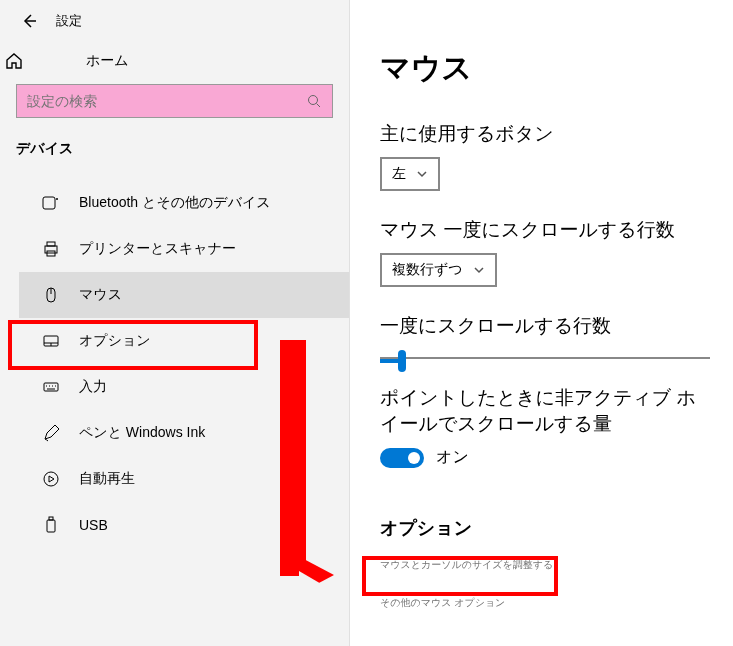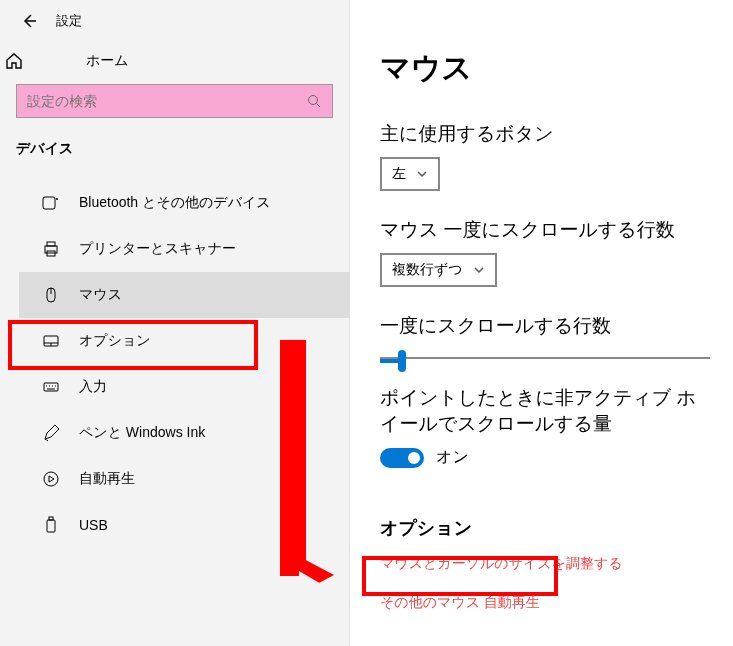--- a/index.html
+++ b/index.html
@@ -24,21 +24,21 @@
   .main .section-label { font-size: 19px; margin-bottom: 10px; }
   .dropdown { display: inline-flex; align-items: center; border: 2px solid #888; padding: 6px 10px; font-size: 14px; margin-bottom: 26px; }
   .dropdown .chev { margin-left: 10px; }
   .slider-track { width: 330px; height: 2px; background: #888; position: relative; margin: 18px 0 26px 0; }
   .slider-thumb { position: absolute; left: 18px; top: -7px; width: 8px; height: 22px; background: #0078d4; border-radius: 4px; }
   .slider-thumb::before { content:""; position:absolute; left:-18px; top:9px; height:4px; width:18px; background:#0078d4; }
   .toggle-row { display: flex; align-items: center; margin-bottom: 48px; }
   .toggle { width: 44px; height: 20px; background: #0078d4; border-radius: 10px; position: relative; margin-right: 12px; }
   .toggle-knob { width: 12px; height: 12px; background: #fff; border-radius: 50%; position: absolute; right: 4px; top: 4px; }
   .related-heading { font-size: 18px; font-weight: 600; margin-bottom: 14px; }
-  .link { color: #ef4444; font-size: 14px; margin-bottom: 20px; cursor: pointer; display: inline-block; }
+  .link { color: #737373; font-size: 10px; margin-bottom: 20px; cursor: pointer; display: inline-block; }
   svg { display: block; }
   
   .ann-box { position: absolute; border: 4px solid #ff0000; pointer-events: none; }
   .ann-mouse { left: 8px; top: 320px; width: 250px; height: 50px; }
   .ann-extra { left: 362px; top: 556px; width: 196px; height: 40px; }
   .ann-line { position: absolute; background: #ff0000; pointer-events: none; }
   .ann-vert { left: 280px; top: 340px; width: 26px; height: 236px; }
   .ann-arrow { position: absolute; left: 300px; top: 557px; width: 0; height: 0; border-top: 18px solid transparent; border-bottom: 18px solid transparent; border-left: 34px solid #ff0000; pointer-events:none; }
   .ann-arrow::after { content:""; position:absolute; left:-34px; top:-4px; width:0;height:0; border-top:14px solid transparent; border-bottom:14px solid transparent; border-left:24px solid #f3f3f3; transform:translateX(-1px);}
 </style>
@@ -191,19 +191,19 @@
   <div class="section-label">ポイントしたときに非アクティブ ホイールでスクロールする量</div>
   <div class="toggle-row">
     <div class="toggle">
       <div class="toggle-knob"></div>
     </div>
     <span>オン</span>
   </div>
 
   <div class="related-heading">オプション</div>
   <div><a class="link">マウスとカーソルのサイズを調整する</a></div>
-  <div><a class="link">その他のマウス 自動再生</a></div>
+  <div><a class="link">その他のマウス オプション</a></div>
 </div>
 
 <div class="ann-box ann-mouse"></div>
 <div class="ann-line ann-vert"></div>
 <div class="ann-arrow"></div>
 <div class="ann-box ann-extra"></div>
 
 </body></html>

